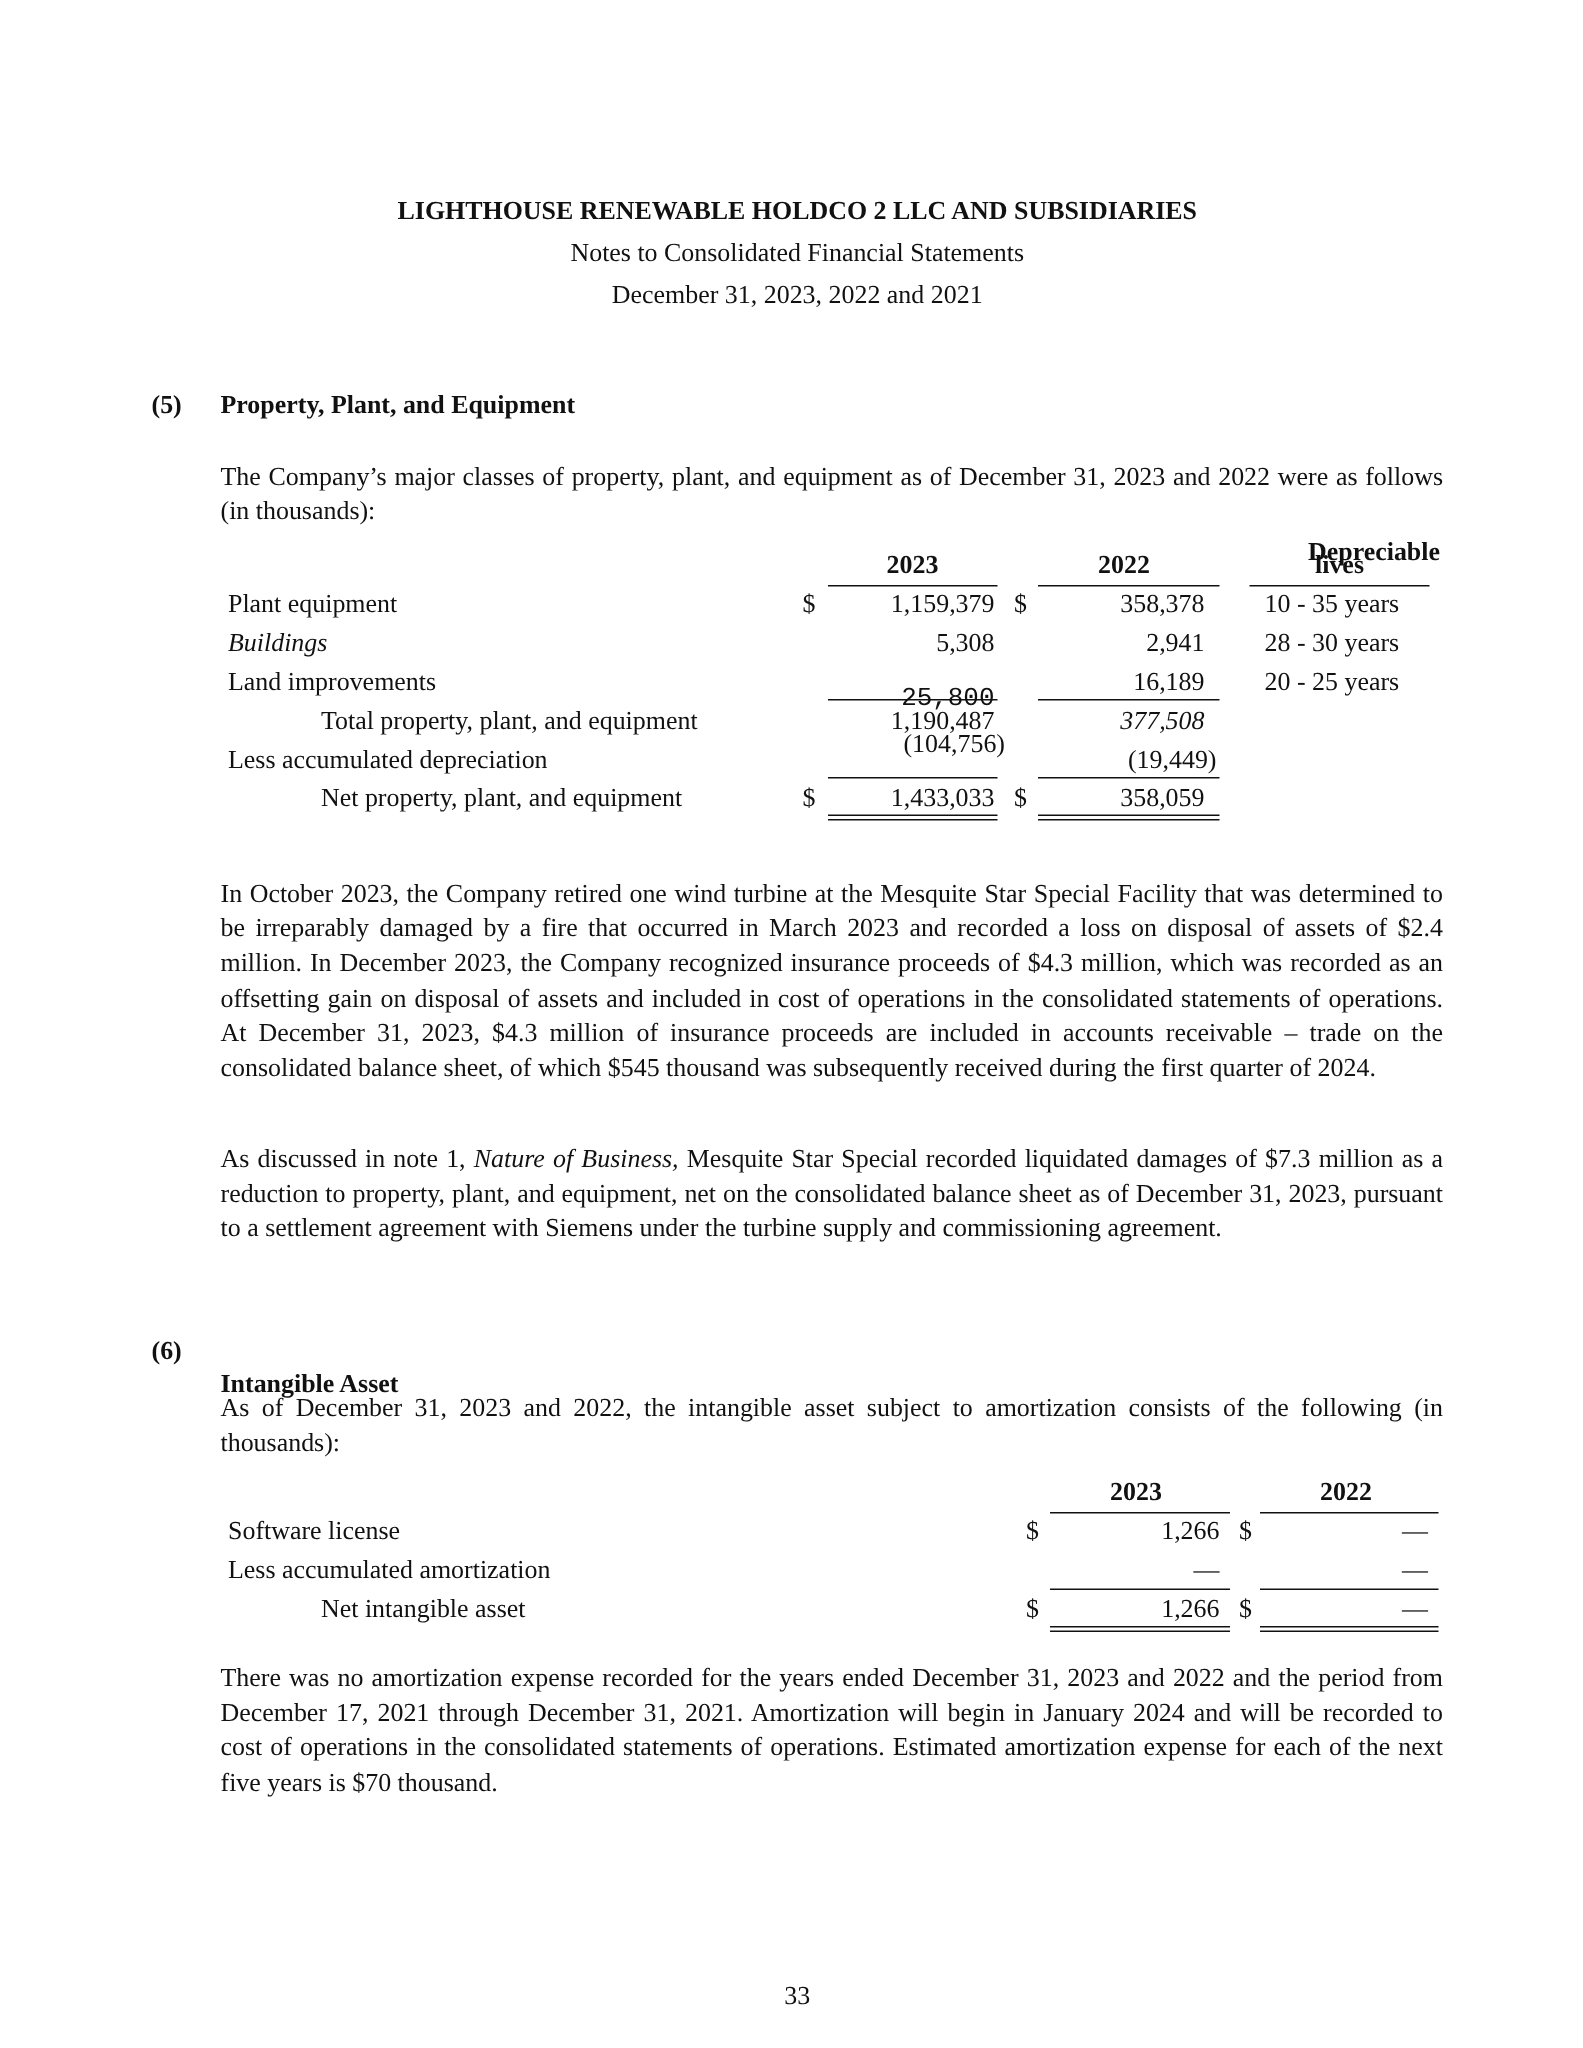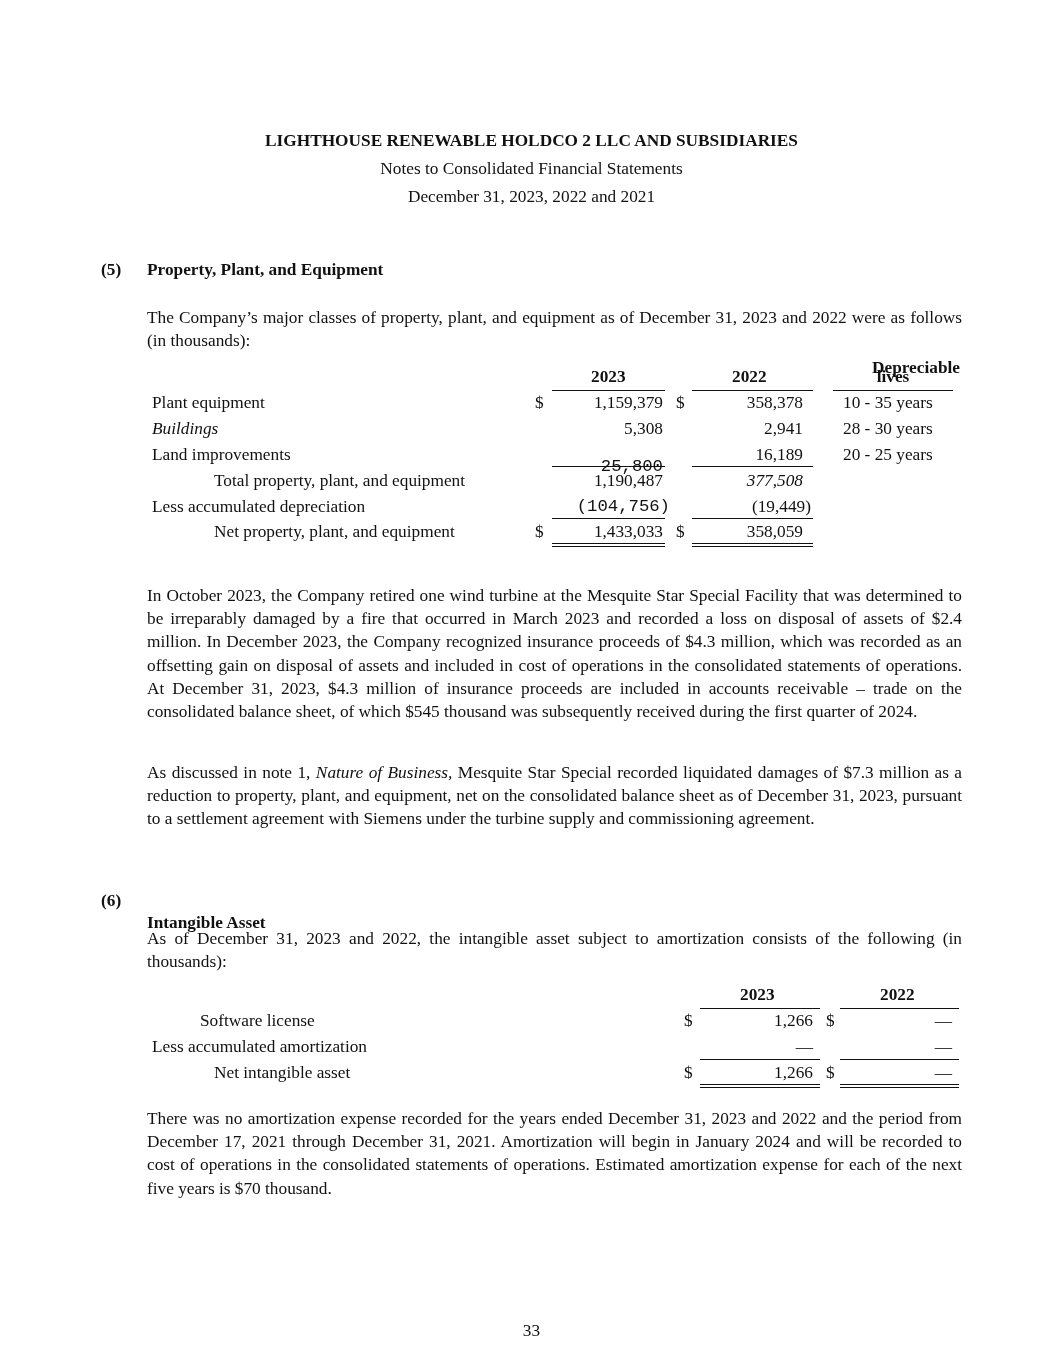--- a/index.html
+++ b/index.html
@@ -56,21 +56,21 @@
       <div class="cell r" style="right:252px; top:445px;">16,189</div>
       <div class="cell" style="left:843px; top:445px;">20 - 25 years</div>
       <div class="cell" style="left:214px; top:471px;">Total property, plant, and equipment</div>
       <div class="cell" style="left:535px; top:471px;"></div>
       <div class="cell r" style="right:392px; top:471px;">1,190,487</div>
       <div class="cell" style="left:676px; top:471px;"></div>
       <div class="cell r" style="right:252px; top:471px;font-style:italic;">377,508</div>
       <div class="cell" style="left:843px; top:471px;"></div>
       <div class="cell" style="left:152px; top:497px;">Less accumulated depreciation</div>
       <div class="cell" style="left:535px; top:497px;"></div>
-      <div class="cell r" style="right:385px; top:497px;font-family:Liberation Mono, monospace;">(104,756)</div>
+      <div class="cell r" style="right:385px; top:486px;">(104,756)</div>
       <div class="cell" style="left:676px; top:497px;"></div>
       <div class="cell r" style="right:244px; top:497px;">(19,449)</div>
       <div class="cell" style="left:843px; top:497px;"></div>
       <div class="cell" style="left:214px; top:522px;">Net property, plant, and equipment</div>
       <div class="cell" style="left:535px; top:522px;">$</div>
       <div class="cell r" style="right:392px; top:522px;">1,433,033</div>
       <div class="cell" style="left:676px; top:522px;">$</div>
       <div class="cell r" style="right:252px; top:522px;">358,059</div>
       <div class="cell" style="left:843px; top:522px;"></div>
     </div>
@@ -90,21 +90,21 @@
 <div class="abs bold" style="left:147px; top:913px;">Intangible Asset</div>
 <div class="para" style="top:927px;">As of December 31, 2023 and 2022, the intangible asset subject to amortization consists of the following (in thousands):</div>
 
 <div>
   <div class="cell bold" style="left:740px; top:985px;">2023</div>
   <div class="cell bold" style="left:880px; top:985px;">2022</div>
   <div class="line" style="left:700px; width:120px; top:1008px;"></div>
   <div class="line" style="left:840px; width:119px; top:1008px;"></div>
 
   <div id="int-rows">
-      <div class="cell" style="left:152px; top:1011px;margin-left:48px;">Software license</div>
+      <div class="cell" style="left:152px; top:1011px;">Software license</div>
       <div class="cell" style="left:684px; top:1011px;">$</div>
       <div class="cell r" style="right:242px; top:1011px;">1,266</div>
       <div class="cell" style="left:826px; top:1011px;">$</div>
       <div class="cell r" style="right:103px; top:1011px;">—</div>
       <div class="cell" style="left:152px; top:1037px;">Less accumulated amortization</div>
       <div class="cell" style="left:684px; top:1037px;"></div>
       <div class="cell r" style="right:242px; top:1037px;">—</div>
       <div class="cell" style="left:826px; top:1037px;"></div>
       <div class="cell r" style="right:103px; top:1037px;">—</div>
       <div class="cell" style="left:214px; top:1063px;">Net intangible asset</div>

